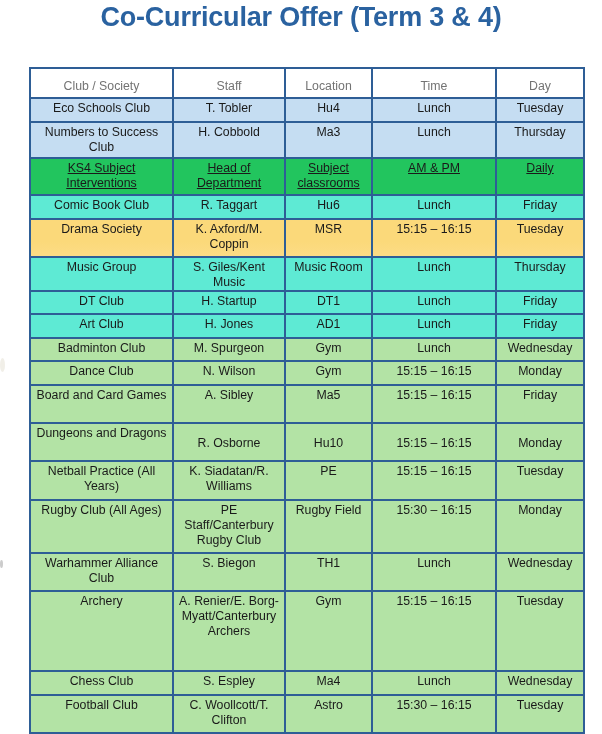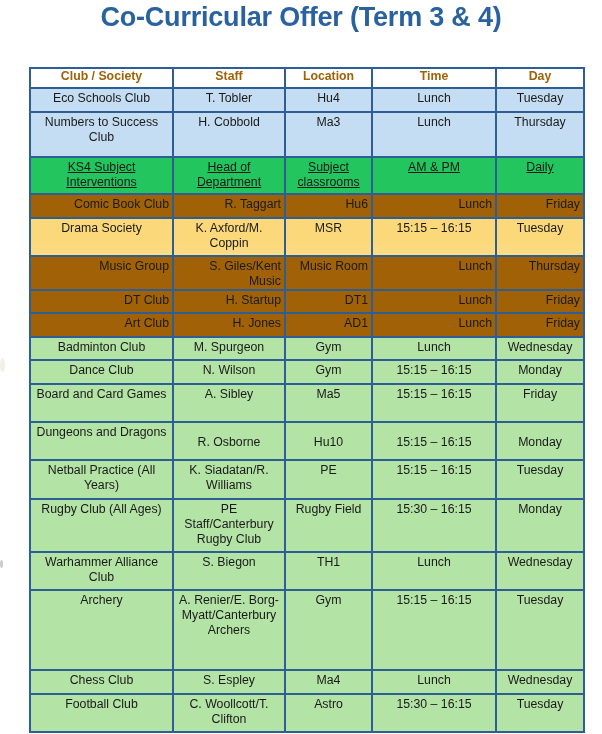--- a/index.html
+++ b/index.html
@@ -45,35 +45,35 @@
     border: 2px solid #2e5e96;
     text-align: center;
     vertical-align: top;
     padding: 2px 3px 0 3px;
     line-height: 15px;
     overflow: hidden;
   }
   table.offer td.mid { vertical-align: middle; margin-top: 11px; }
   table.offer th {
     background: #ffffff;
-    color: #a16207;
-    font-weight: bold;
+    color: #737373;
+    font-weight: normal;
     font-size: 12.3px;
     height: 18px;
-    padding-top: 0;
+    padding-top: 10px;
   }
   col.c1 { width: 143px; }
   col.c2 { width: 112px; }
   col.c3 { width: 87px; }
   col.c4 { width: 124px; }
   col.c5 { width: 88px; }
 
   tr.blue-light td { background: #c5ddf2; }
   tr.blue-bright td { background: #22c55e; text-decoration: underline; }
-  tr.yellow td { background: #a16207; text-align: right; }
+  tr.yellow td { background: #5eead4; }
   tr.yellow-dark td { background: linear-gradient(#fbd97a, #fbd97a 60%, #fcdc85); }
   tr.green td { background: #b3e3a5; }
 </style>
 </head>
 <body>
 
 <div class="title">Co-Curricular Offer (Term 3 &amp; 4)</div>
 
 <div class="artifact" style="left:0;top:358px;width:5px;height:14px;opacity:0.6;"></div>
 <div class="artifact" style="left:0;top:560px;width:3px;height:8px;background:#9a9a9a;opacity:0.5;"></div>
@@ -96,21 +96,21 @@
     </tr>
   </thead>
   <tbody>
     <tr class="blue-light" style="height:24px">
       <td>Eco Schools Club</td>
       <td>T. Tobler</td>
       <td>Hu4</td>
       <td>Lunch</td>
       <td>Tuesday</td>
     </tr>
-    <tr class="blue-light" style="height:45px">
+    <tr class="blue-light" style="height:36px">
       <td>Numbers to Success Club</td>
       <td>H. Cobbold</td>
       <td>Ma3</td>
       <td>Lunch</td>
       <td>Thursday</td>
     </tr>
     <tr class="blue-bright" style="height:37px">
       <td>KS4 Subject Interventions</td>
       <td>Head of Department</td>
       <td>Subject classrooms</td>

